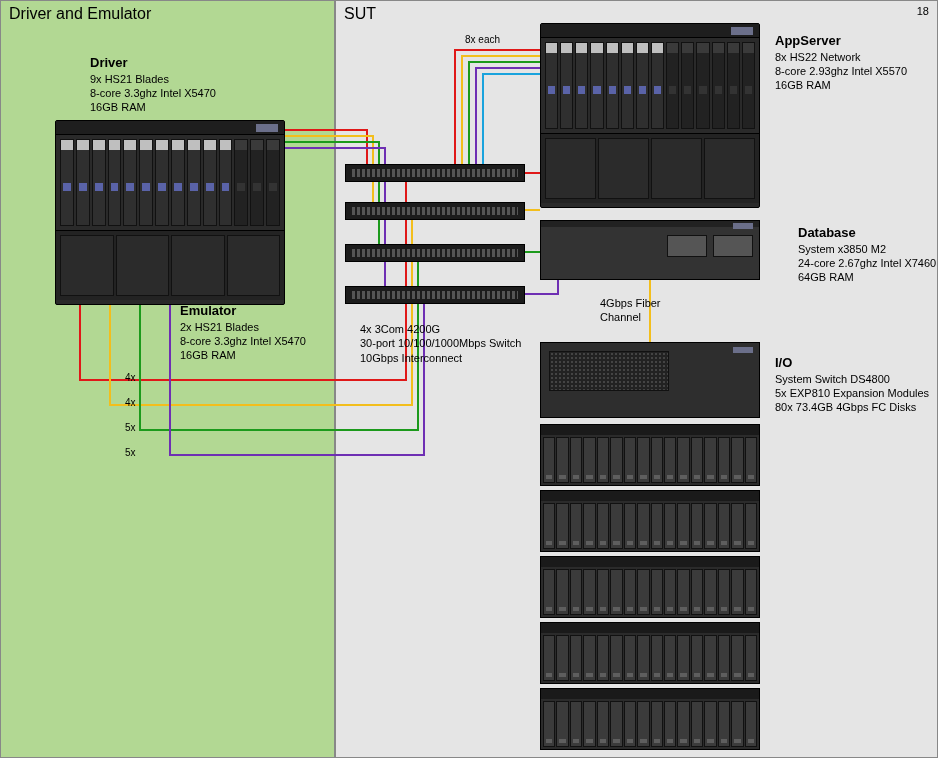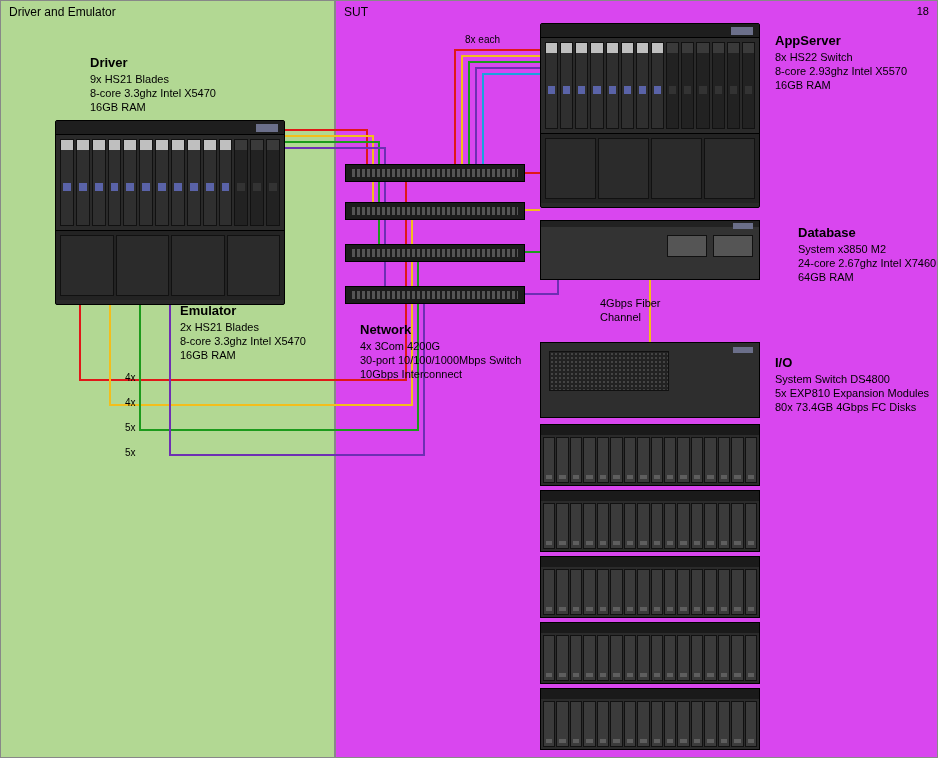--- a/index.html
+++ b/index.html
@@ -1,20 +1,20 @@
 <!DOCTYPE html>
 <html><head>
 <meta charset="utf-8">
 <style>
 *{box-sizing:border-box;margin:0;padding:0}
 body{font-family:Arial,sans-serif;font-size:11px;color:#000;width:938px;height:758px;position:relative;overflow:hidden}
 .zone{position:absolute;top:0;height:758px;border:1px solid #888}
 .zone-left{left:0;width:335px;background:#b2d893}
-.zone-right{left:335px;width:603px;background:#d946ef}
-.zone-title{position:absolute;top:4px;left:8px;font-size:12px}
+.zone-right{left:335px;width:603px;background:#e5e5e5}
+.zone-title{position:absolute;top:4px;left:8px;font-size:16px}
 .pagenum{position:absolute;top:4px;right:8px;font-size:11px}
 .lbl{position:absolute;text-align:left;line-height:1.3}
 .lbl .h{font-weight:bold;font-size:13px}
 .lbl .s{font-size:11px}
 .count{position:absolute;font-size:10px}
 .chassis{position:absolute;background:#2a2a2a;border:1px solid #000;border-radius:2px}
 .chassis .top{height:14px;background:#1e1e1e;border-bottom:1px solid #000}
 .chassis .top .logo{float:right;width:22px;height:8px;background:#6b6f8a;margin:3px 6px 0 0}
 .chassis .slots{display:flex;gap:2px;padding:4px}
 .blade{flex:1;background:#2f2f2f;border:1px solid #111;position:relative}
@@ -350,28 +350,27 @@
   <div class="s">8-core 3.3ghz Intel X5470</div>
   <div class="s">16GB RAM</div>
 </div>
 <div class="lbl" style="left:180px;top:303px;width:160px">
   <div class="h">Emulator</div>
   <div class="s">2x HS21 Blades</div>
   <div class="s">8-core 3.3ghz Intel X5470</div>
   <div class="s">16GB RAM</div>
 </div>
 <div class="lbl" style="left:360px;top:322px;width:180px">
-  <div class="h">Network</div>
   <div class="s">4x 3Com 4200G</div>
   <div class="s">30-port 10/100/1000Mbps Switch</div>
   <div class="s">10Gbps Interconnect</div>
 </div>
 <div class="lbl" style="left:775px;top:33px;width:160px">
   <div class="h">AppServer</div>
-  <div class="s">8x HS22 Switch</div>
+  <div class="s">8x HS22 Network</div>
   <div class="s">8-core 2.93ghz Intel X5570</div>
   <div class="s">16GB RAM</div>
 </div>
 <div class="lbl" style="left:798px;top:225px;width:160px">
   <div class="h">Database</div>
   <div class="s">System x3850 M2</div>
   <div class="s">24-core 2.67ghz Intel X7460</div>
   <div class="s">64GB RAM</div>
 </div>
 <div class="lbl" style="left:775px;top:355px;width:160px">

